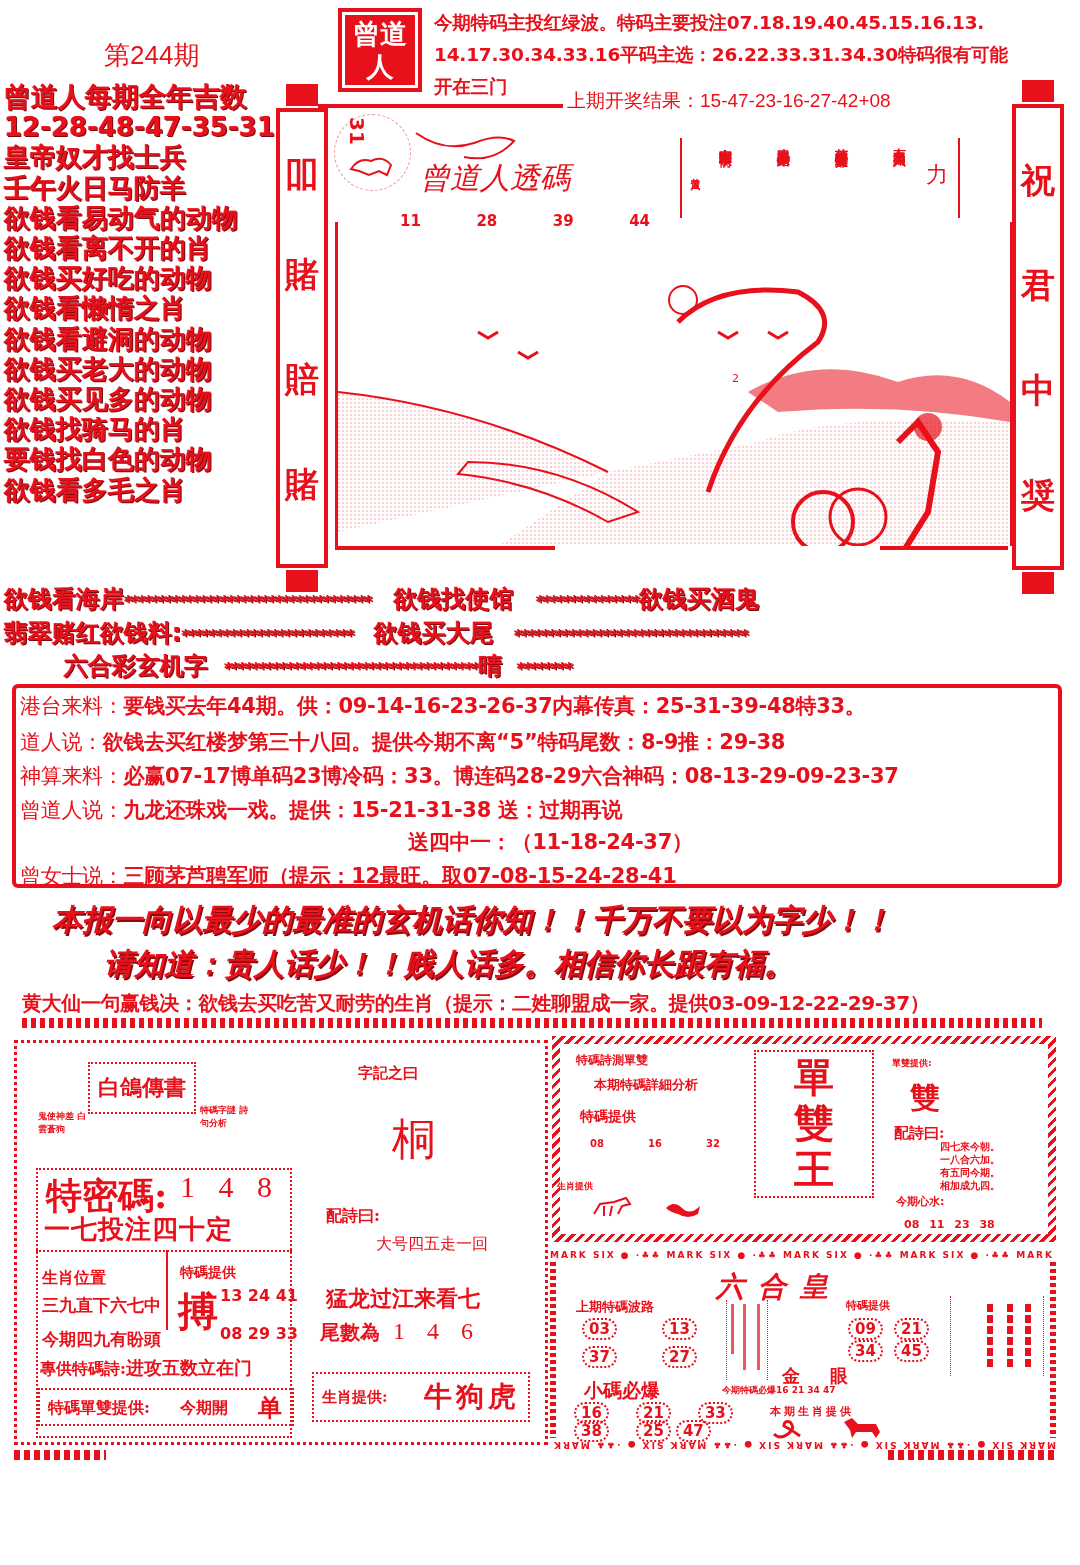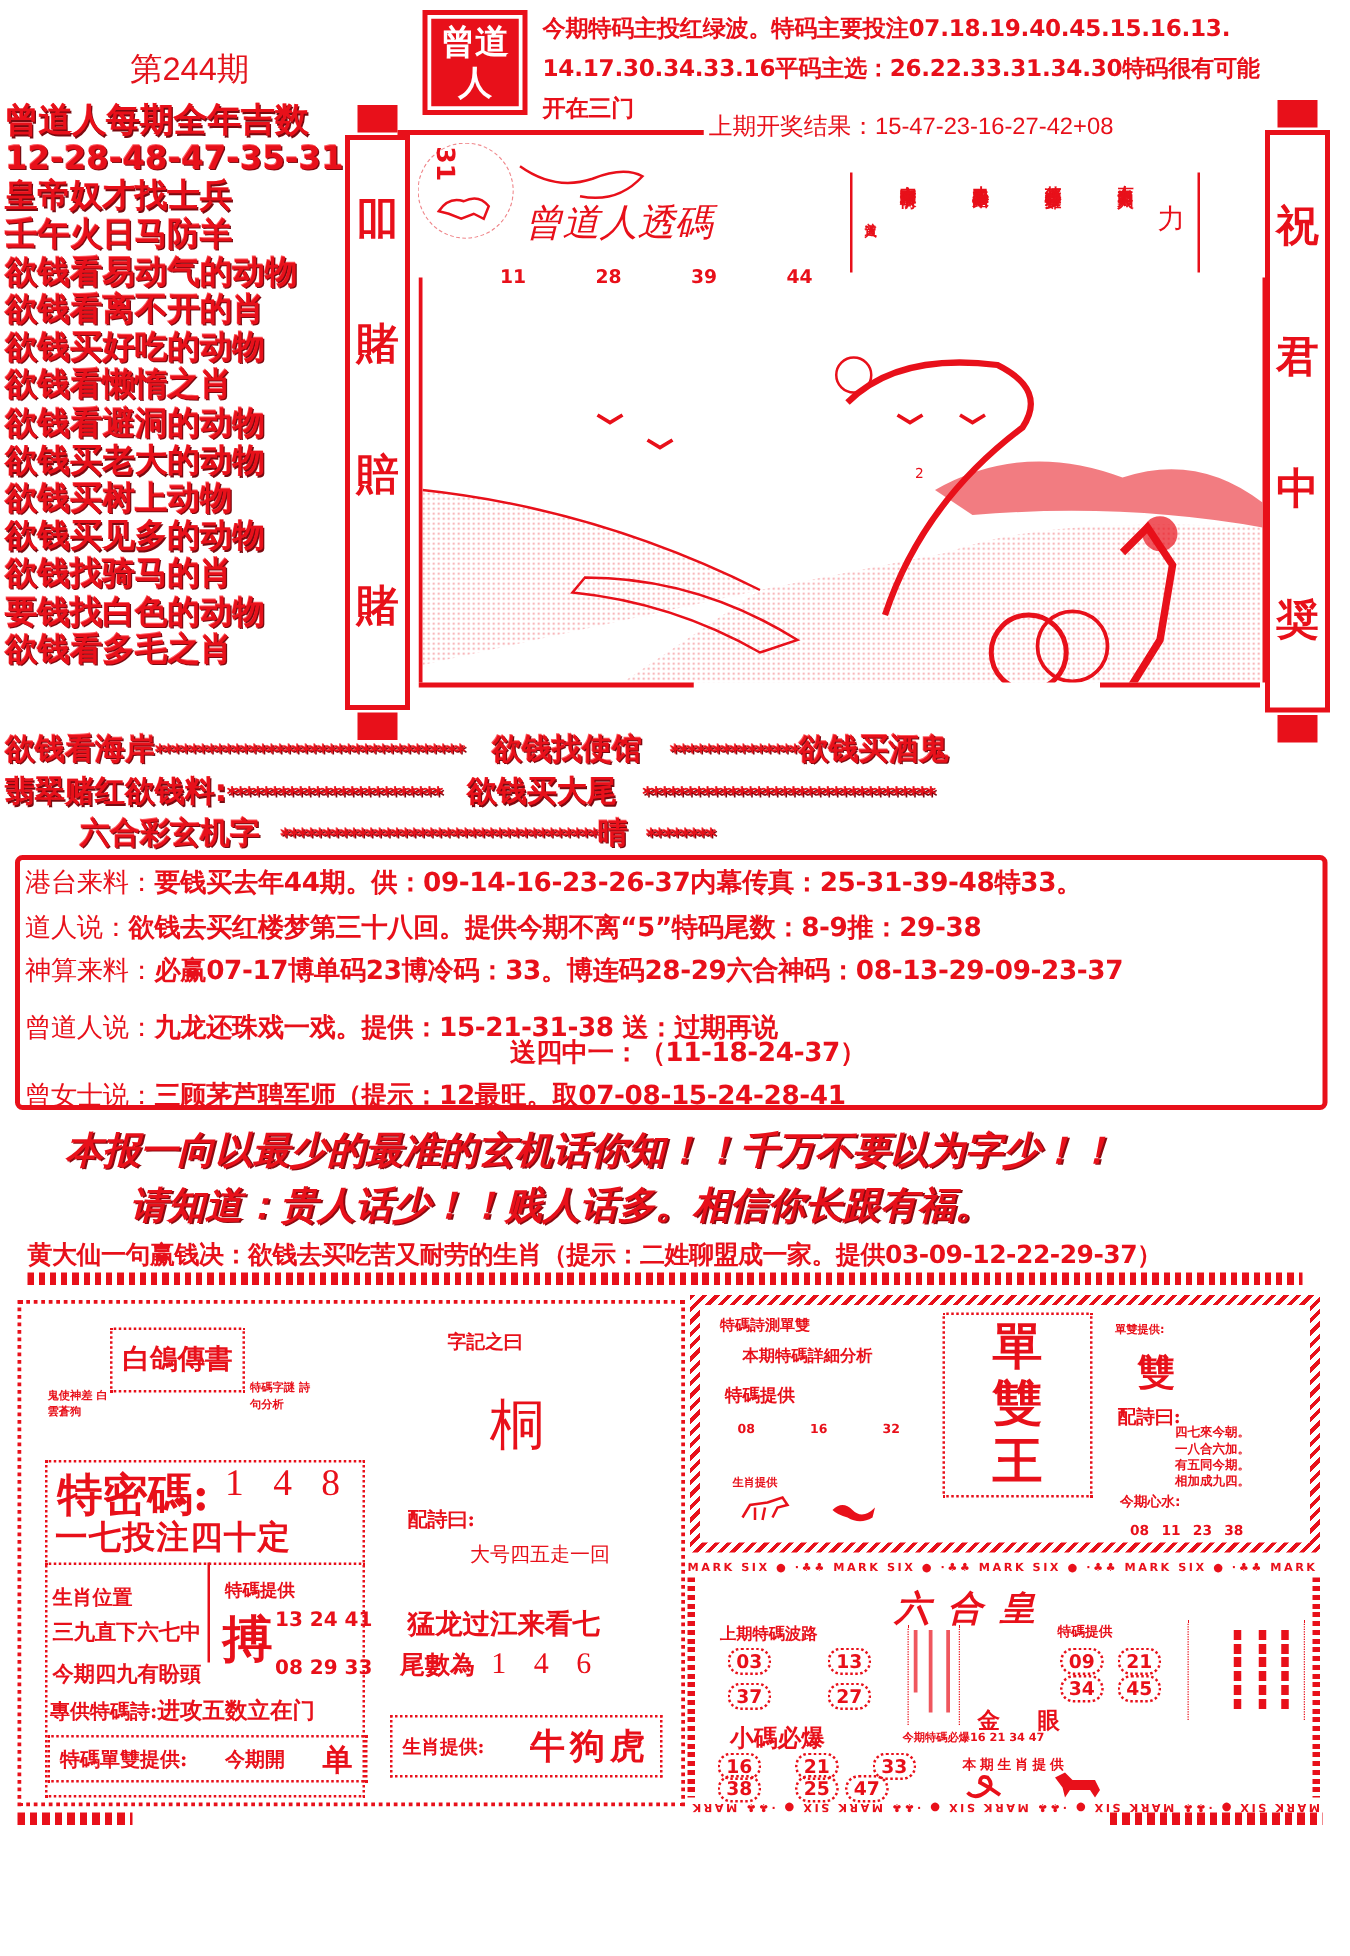--- a/index.html
+++ b/index.html
@@ -54,21 +54,20 @@
   <div class="l0">曾道人每期全年吉数</div>
   <div>12-28-48-47-35-31</div>
   <div>皇帝奴才找士兵</div>
   <div>壬午火日马防羊</div>
   <div>欲钱看易动气的动物</div>
   <div>欲钱看离不开的肖</div>
   <div>欲钱买好吃的动物</div>
   <div>欲钱看懒惰之肖</div>
   <div>欲钱看避洞的动物</div>
   <div>欲钱买老大的动物</div>
-  <div>欲钱买树上动物</div>
   <div>欲钱买见多的动物</div>
   <div>欲钱找骑马的肖</div>
   <div>要钱找白色的动物</div>
   <div>欲钱看多毛之肖</div>
 </div>
 
 <div class="abs vscroll" style="left:276px;top:108px;width:52px;height:460px;">
   <div class="cap" style="top:-28px;"></div>
   <div class="cap" style="bottom:-28px;"></div>
   <div class="ch" style="top:40px;">吅</div>
@@ -151,21 +150,21 @@
 <div class="abs mline shadow" style="left:64px;top:650px;">
   <span>六合彩玄机字</span>
   <span class="stars" style="margin-left:8px;">*************************************</span><span>晴</span>
   <span class="stars" style="margin-left:6px;">********</span>
 </div>
 
 <div class="abs infobox"></div>
 <div class="abs infoline" style="top:692px;"><span style="font-weight:normal;">港台来料：</span><span>要钱买去年44期。供：09-14-16-23-26-37内幕传真：25-31-39-48特33。</span></div>
 <div class="abs infoline" style="top:728px;"><span style="font-weight:normal;">道人说：</span><span>欲钱去买红楼梦第三十八回。提供今期不离“5”特码尾数：8-9推：29-38</span></div>
 <div class="abs infoline" style="top:762px;"><span style="font-weight:normal;">神算来料：</span><span>必赢07-17博单码23博冷码：33。博连码28-29六合神码：08-13-29-09-23-37</span></div>
-<div class="abs infoline" style="top:796px;margin-top:12px;"><span style="font-weight:normal;">曾道人说：</span><span>九龙还珠戏一戏。提供：15-21-31-38 送：过期再说</span></div>
+<div class="abs infoline" style="top:796px;"><span style="font-weight:normal;">曾道人说：</span><span>九龙还珠戏一戏。提供：15-21-31-38 送：过期再说</span></div>
 <div class="abs infoline" style="top:828px;left:408px;"><span>送四中一：（11-18-24-37）</span></div>
 <div class="abs infoline" style="top:862px;"><span style="font-weight:normal;">曾女士说：</span><span>三顾茅芦聘军师（提示：12最旺。取07-08-15-24-28-41</span></div>
 
 <div class="abs slogan" style="left:52px;top:900px;">本报一向以最少的最准的玄机话你知！！千万不要以为字少！！</div>
 <div class="abs slogan" style="left:104px;top:944px;">请知道：贵人话少！！贱人话多。相信你长跟有福。</div>
 <div class="abs" style="left:22px;top:990px;font-size:20px;font-weight:bold;white-space:nowrap;letter-spacing:-0.4px;">黄大仙一句赢钱决：欲钱去买吃苦又耐劳的生肖（提示：二姓聊盟成一家。提供03-09-12-22-29-37）</div>
 <div class="abs" style="left:22px;top:1018px;width:1020px;height:10px;background:repeating-linear-gradient(90deg,#e8101a 0 5px,#fff 5px 9px);"></div>
 
 <div class="abs dotborder" style="left:14px;top:1040px;width:534px;height:405px;"></div>
 <div class="abs dotborder" style="left:88px;top:1062px;width:108px;height:52px;border-width:2px;">
@@ -213,21 +212,21 @@
 <div class="abs hatch" style="left:552px;top:1036px;width:504px;height:206px;"></div>
 <div class="abs" style="left:560px;top:1044px;width:488px;height:190px;background:#fff;"></div>
 <div class="abs bold" style="left:576px;top:1052px;font-size:12px;">特碼詩測單雙</div>
 <div class="abs bold" style="left:594px;top:1076px;font-size:13px;font-family:'DejaVu Serif',serif;">本期特碼詳細分析</div>
 <div class="abs bold" style="left:580px;top:1108px;font-size:14px;font-family:'DejaVu Serif',serif;">特碼提供</div>
 <div class="abs bold" style="left:590px;top:1138px;width:130px;font-size:10px;display:flex;justify-content:space-between;">
   <span>08</span>
     <span>16</span>
     <span>32</span>
 </div>
-<div class="abs bold" style="left:586px;top:1180px;font-size:9px;">生肖提供</div>
+<div class="abs bold" style="left:557px;top:1180px;font-size:9px;">生肖提供</div>
 <svg class="abs" style="left:592px;top:1196px;" width="40" height="22">
     <path d="M2 18 L8 8 L22 6 L34 2 L38 8 L30 10 L26 18 M12 10 L12 20 M20 10 L18 20" fill="none" stroke="#e8101a" stroke-width="2"></path>
   </svg>
 <svg class="abs" style="left:664px;top:1198px;" width="38" height="22">
     <path d="M2 10 Q10 2 18 10 Q26 18 36 8 L34 16 Q24 22 14 16 Q6 14 2 10 Z" fill="#e8101a"></path>
   </svg>
 <div class="abs dotborder" style="left:754px;top:1050px;width:120px;height:148px;border-width:2px;">
   <div style="text-align:center;font-size:40px;font-weight:bold;line-height:46px;margin-top:2px;">單</div>
   <div style="text-align:center;font-size:40px;font-weight:bold;line-height:46px;">雙</div>
   <div style="text-align:center;font-size:40px;font-weight:bold;line-height:46px;">王</div>

